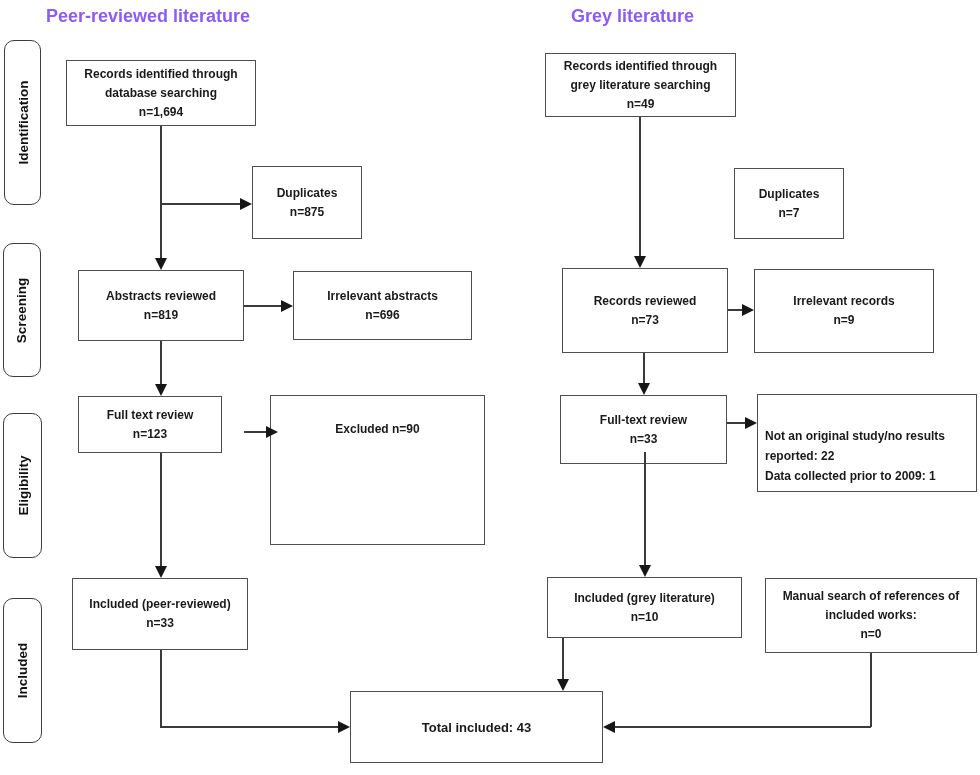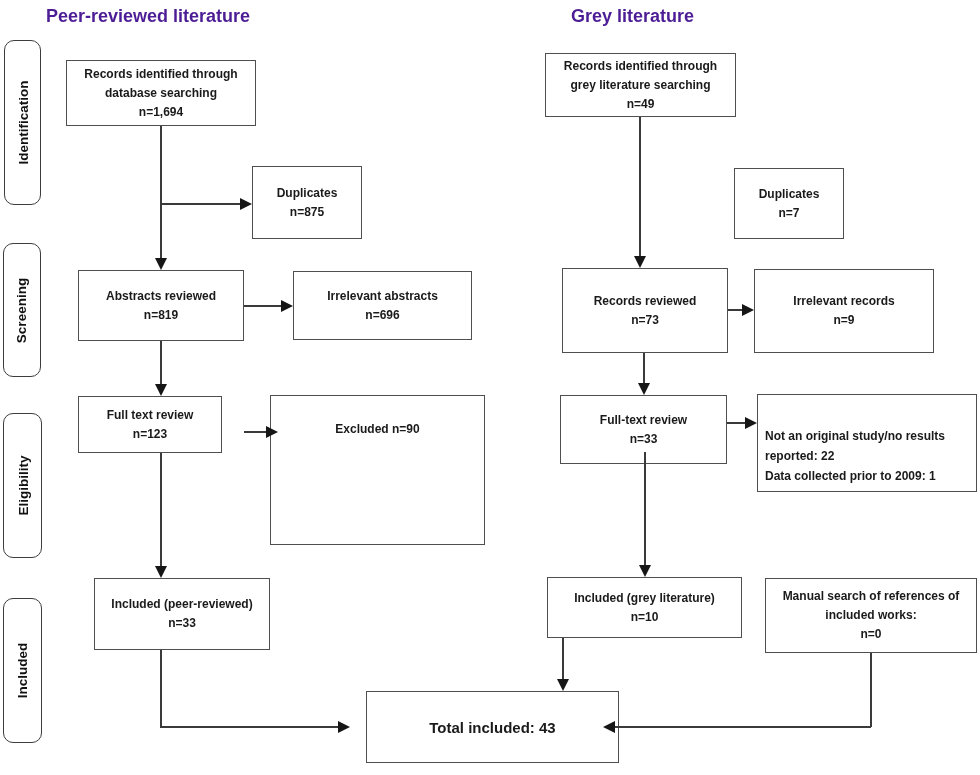--- a/index.html
+++ b/index.html
@@ -10,21 +10,21 @@
     --bg:#ffffff;
   }
   html,body{margin:0;padding:0;}
   body{
     width:980px;height:775px;position:relative;overflow:hidden;
     background:var(--bg);
     font-family:"Liberation Sans", sans-serif;
     color:var(--text);
   }
   .col-header{
-    position:absolute;font-size:18px;font-weight:700;color:#4c1d95;
+    position:absolute;font-size:18px;font-weight:700;color:#8b5cf6;
     white-space:nowrap;letter-spacing:0px;
   }
   .stage{
     position:absolute;border:1.5px solid #3d3d3d;border-radius:10px;
     background:#fff;display:flex;align-items:center;justify-content:center;
     box-sizing:border-box;
   }
   .stage span{
     transform:rotate(-90deg);white-space:nowrap;
     font-weight:700;font-size:13.5px;color:#111;
@@ -77,21 +77,21 @@
 n=875</div>
 <div class="box" style="left:78px;top:270px;width:166px;height:71px;">Abstracts reviewed
 n=819</div>
 <div class="box" style="left:293px;top:271px;width:179px;height:69px;">Irrelevant abstracts
 n=696</div>
 <div class="box" style="left:78px;top:396px;width:144px;height:57px;">Full text review
 n=123</div>
 <div class="box excl" style="left:270px;top:395px;width:215px;height:150px;">
   <div class="excl-title">Excluded n=90</div>
 </div>
-<div class="box" style="left:72px;top:578px;width:176px;height:72px;margin-left:22px;">Included (peer-reviewed)
+<div class="box" style="left:72px;top:578px;width:176px;height:72px;">Included (peer-reviewed)
 n=33</div>
 
 <div class="box" style="left:545px;top:53px;width:191px;height:64px;">Records identified through
 grey literature searching
 n=49</div>
 <div class="box" style="left:734px;top:168px;width:110px;height:71px;">Duplicates
 n=7</div>
 <div class="box" style="left:562px;top:268px;width:166px;height:85px;">Records reviewed
 n=73</div>
 <div class="box" style="left:754px;top:269px;width:180px;height:84px;">Irrelevant records
@@ -101,21 +101,21 @@
 <div class="box excl" style="left:757px;top:394px;width:220px;height:98px;">
   <div class="excl-details mt6">Not an original study/no results reported: 22
 Data collected prior to 2009: 1</div>
 </div>
 <div class="box" style="left:547px;top:577px;width:195px;height:61px;">Included (grey literature)
 n=10</div>
 <div class="box" style="left:765px;top:578px;width:212px;height:75px;">Manual search of references of
 included works:
 n=0</div>
 
-<div class="box" style="left:350px;top:691px;width:253px;height:72px;font-size:15px;margin-left:16px;">Total included: 43</div>
+<div class="box" style="left:350px;top:691px;width:253px;height:72px;font-size:13px;">Total included: 43</div>
 
 <div class="vline" style="left:160px;top:126px;height:132px;"></div>
 <div class="arr arr-d" style="left:155px;top:258px;"></div>
 <div class="hline" style="left:160px;top:203px;width:80px;"></div>
 <div class="arr arr-r" style="left:240px;top:198px;"></div>
 <div class="hline" style="left:244px;top:305px;width:37px;"></div>
 <div class="arr arr-r" style="left:281px;top:300px;"></div>
 <div class="vline" style="left:160px;top:341px;height:43px;"></div>
 <div class="arr arr-d" style="left:155px;top:384px;"></div>
 <div class="hline" style="left:244px;top:431px;width:22px;"></div>

